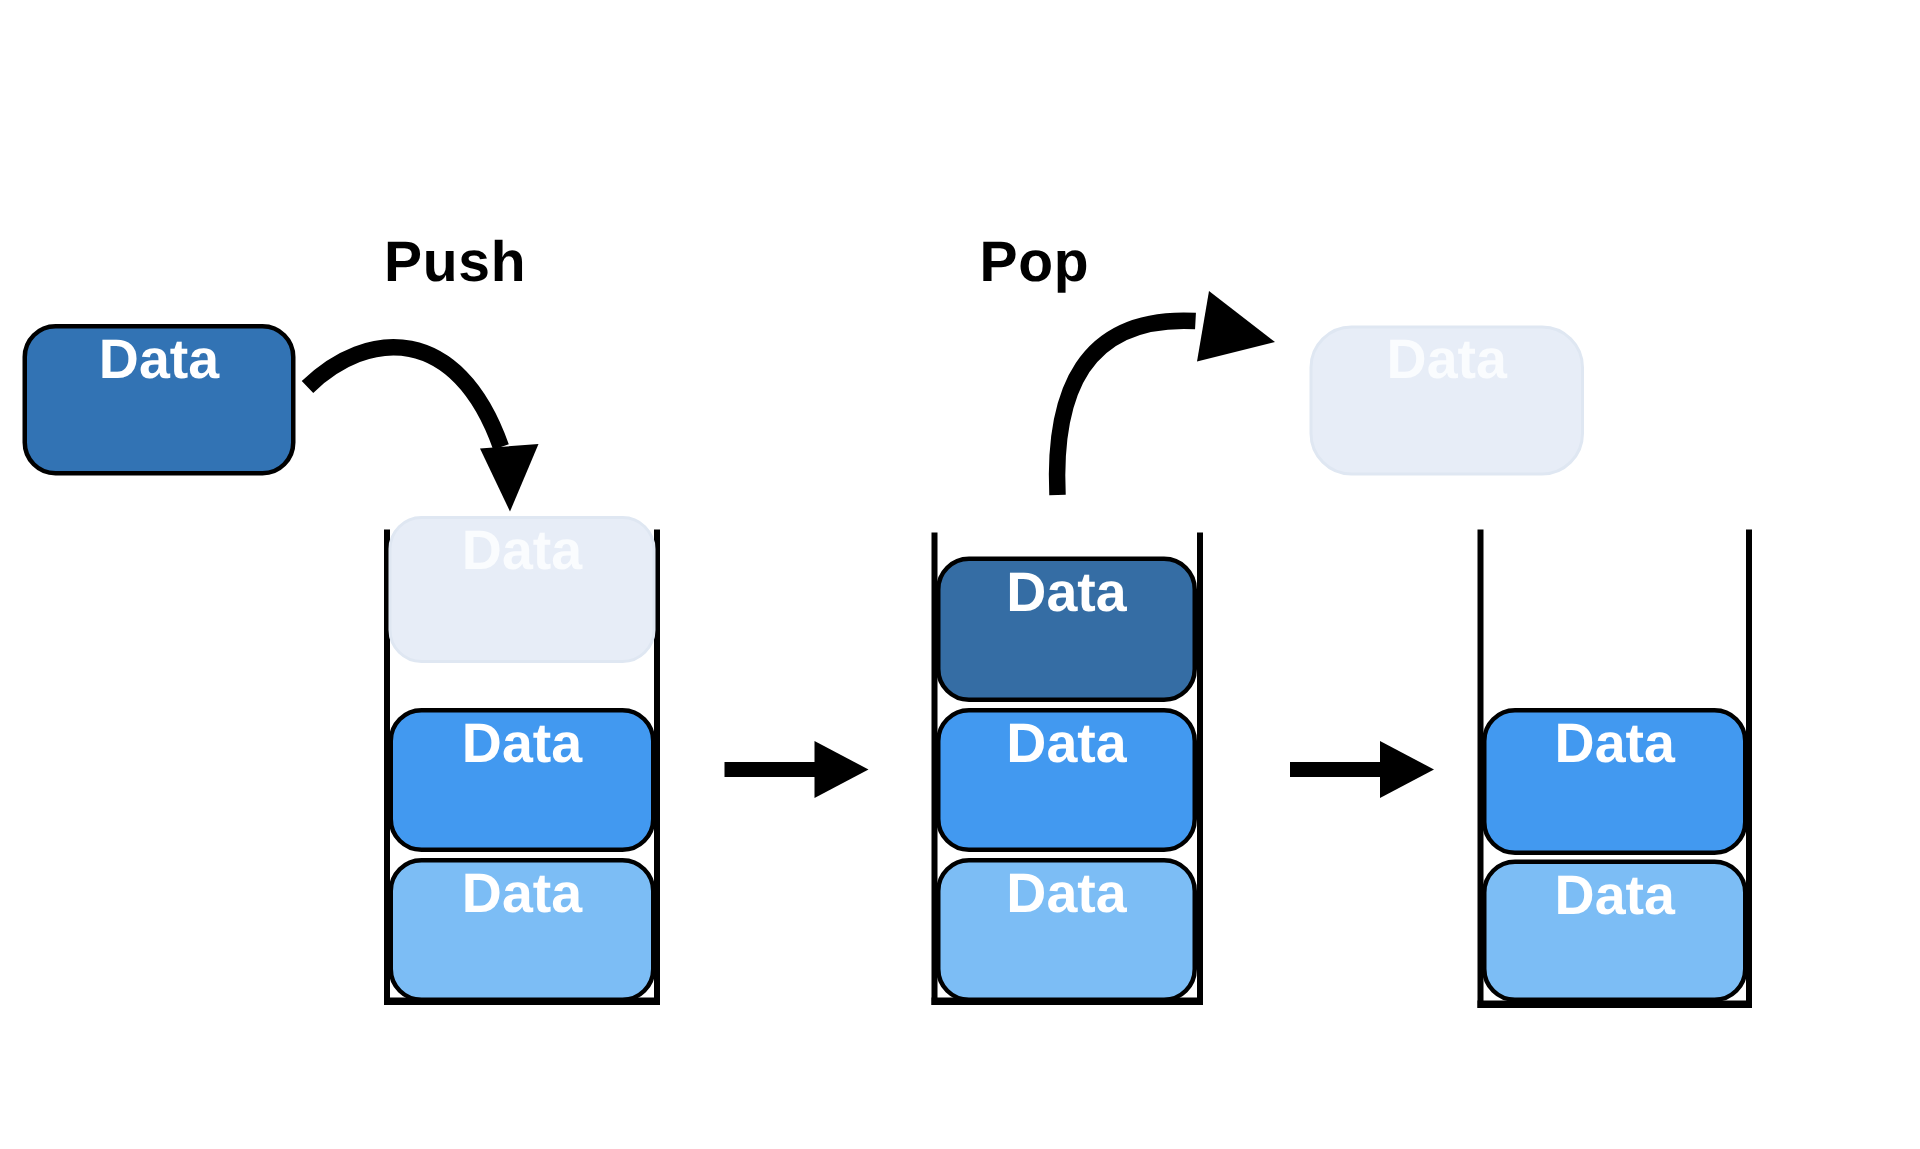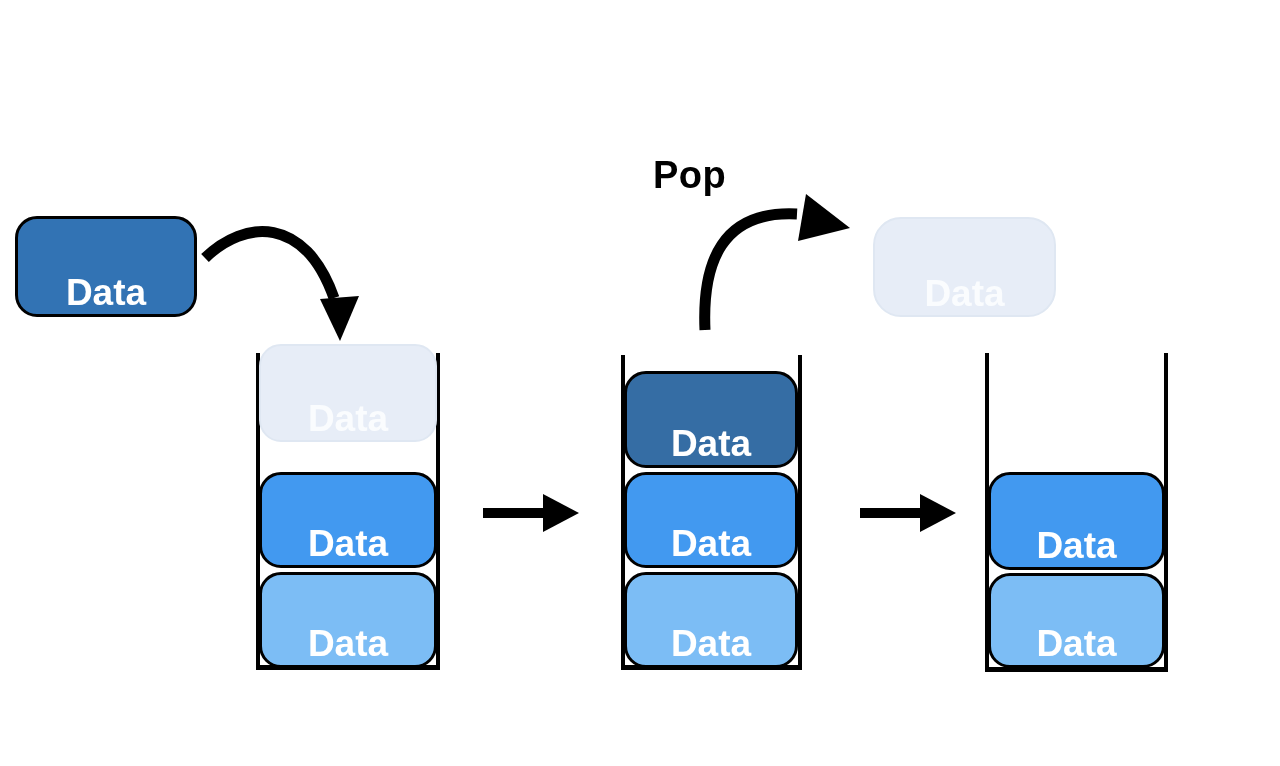--- a/index.html
+++ b/index.html
@@ -18,21 +18,21 @@
     color: #000000;
     letter-spacing: 0.5px;
     white-space: nowrap;
   }
   .data-box {
     position: absolute;
     box-sizing: border-box;
     border: 3px solid #000000;
     border-radius: 22px;
     display: flex;
-    align-items: flex-end;
+    align-items: flex-start;
     justify-content: center;
     font-size: 37px;
     font-weight: 700;
     color: #ffffff;
   }
   .style-dark-incoming { background: #3273B4; }
   .style-dark   { background: #356DA4; }
   .style-medium { background: #4299F0; }
   .style-light  { background: #7CBDF5; }
   .style-ghost  {
@@ -52,20 +52,21 @@
     position: absolute;
     left: 0; top: 0;
     pointer-events: none;
   }
 </style>
 </head>
 <body>
 
 <div class="canvas">
 
+  <div class="op-label" style="left:256px; top:154px;">Push</div>
 
   <div class="op-label" style="left:653px; top:154px;text-align:center;">Pop</div>
 
   <div class="data-box style-dark-incoming" style="left:15px; top:216px; width:182px; height:101px;">
     <span>Data</span>
   </div>
 
   <div class="data-box style-ghost" style="left:873px; top:217px; width:183px; height:100px; border-radius:28px;">
     <span>Data</span>
   </div>

